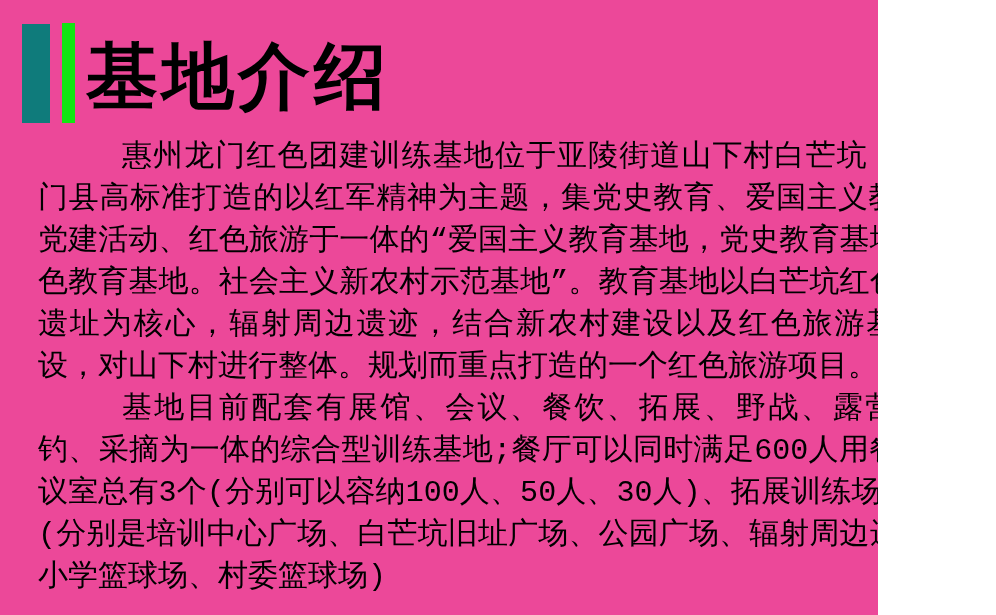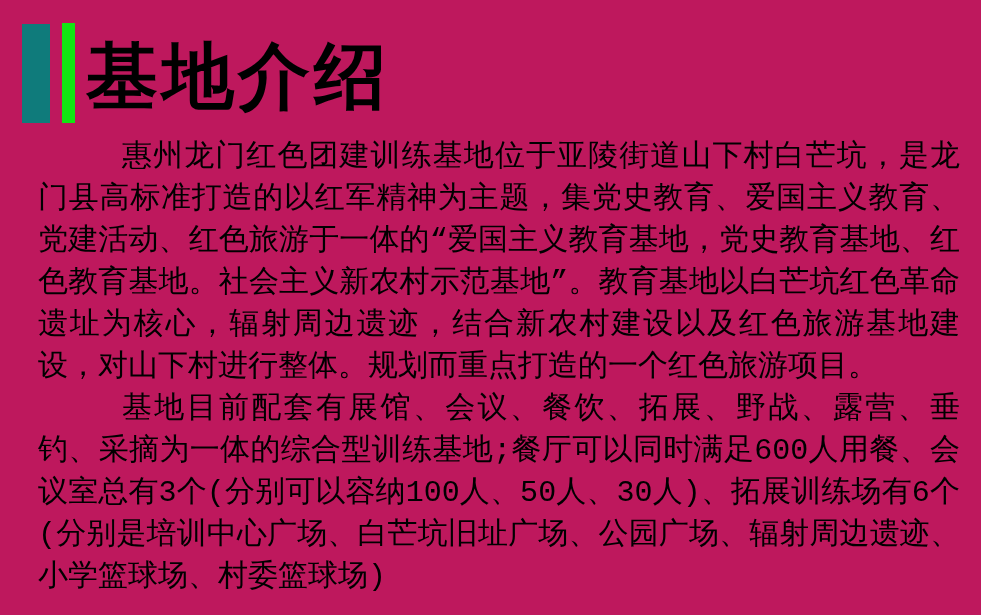--- a/index.html
+++ b/index.html
@@ -2,23 +2,23 @@
 <html><head>
 <meta charset="utf-8">
 <style>
   html, body {
     margin: 0;
     padding: 0;
     background: #ffffff;
   }
   .page {
     position: relative;
-    width: 981px;
+    width: 878px;
     height: 615px;
-    background: #be185d;
+    background: #ec4899;
     overflow: hidden;
     font-family: "Liberation Sans", sans-serif;
   }
   .accent-bar-teal {
     position: absolute;
     left: 22px;
     top: 24px;
     width: 28px;
     height: 99px;
   }

